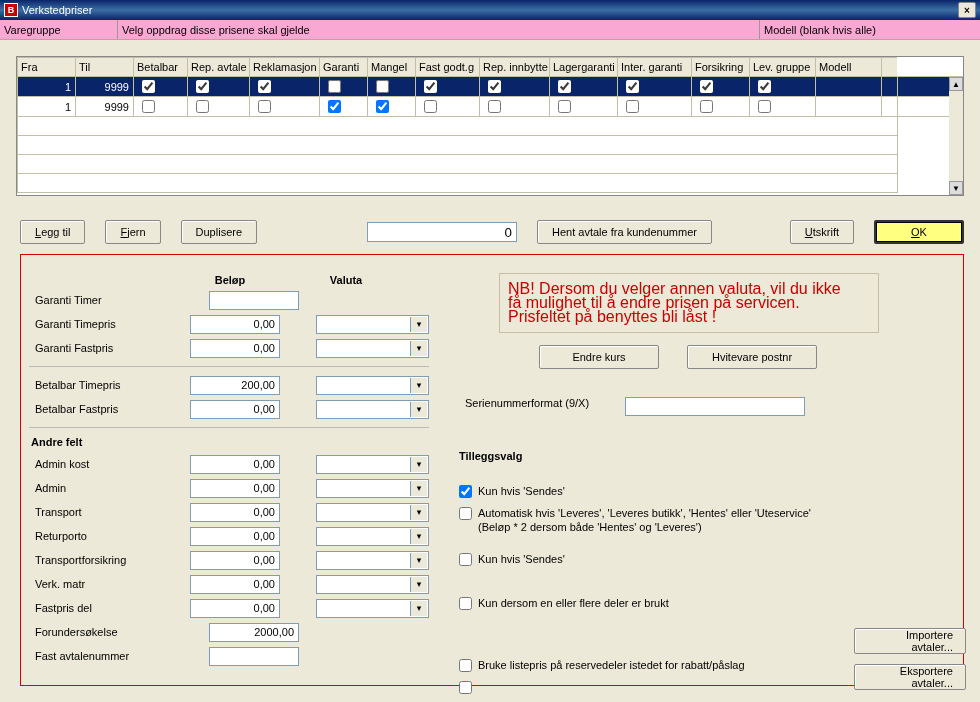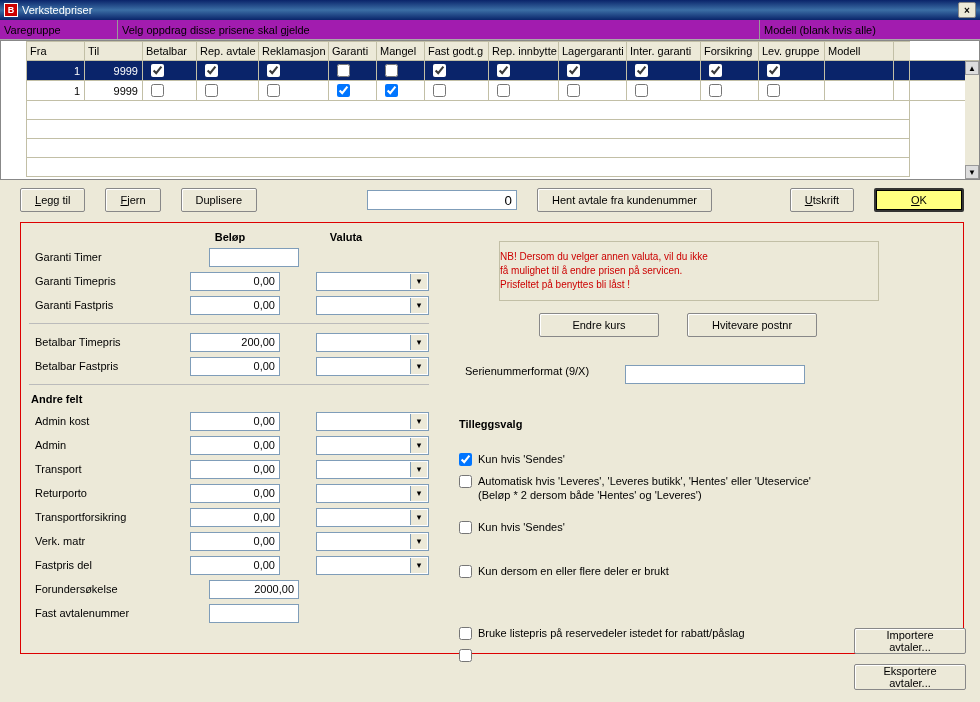--- a/index.html
+++ b/index.html
@@ -26,21 +26,21 @@
   .titlebar .icon {
     width: 14px; height:14px; background:#c00; border:1px solid #fff;
     display:flex; align-items:center; justify-content:center; font-size:9px; font-weight:bold;
   }
   .titlebar .closebtn {
     width:18px; height:16px; background:#ece9d8; border:1px solid #888;
     color:#000; display:flex; align-items:center; justify-content:center; font-size:10px; font-weight:bold;
     border-radius:2px;
   }
   .hdr-row {
-    display:flex; border-bottom:1px solid #aaa; background:#a21caf;
+    display:flex; border-bottom:1px solid #aaa; background:#f9a8d4;
   }
   .hdr-cell {
     border-right:1px solid #999; padding:2px 4px; height:19px;
     display:flex; align-items:center; overflow:hidden; white-space:nowrap;
   }
   .grid {
     background:#fff; border:1px solid #888; margin:0 12px 0 12px; height:140px;
     position:relative;
   }
   .grid table { border-collapse:collapse; width:100%; table-layout:fixed;}
@@ -75,55 +75,55 @@
   }
   .button-row .numbox {
     width:150px; height:20px; border:1px solid #7f9db9; background:#fff; text-align:right;
     padding:2px 4px;
   }
   .redbox {
     border:1px solid #d00; margin:4px 16px 0 20px;
     position:relative; padding:8px 8px 12px 8px; min-height:432px;
   }
   .section-label { font-weight:bold; }
-  .form-left { position:absolute; left:8px; top:8px; width:400px; }
+  .form-left { position:absolute; left:8px; top:19px; width:400px; }
   .form-right { position:absolute; left:438px; top:8px; right:6px; }
   .field-row { display:flex; align-items:center; height:24px;gap:30px; }
   .field-row .lbl { width:150px; padding-left:6px;}
   .numinput {
     width:90px; height:19px; border:1px solid #7f9db9; background:#fff;
     text-align:right; padding:1px 4px; font-size:11px; font-family:inherit;
   }
   .valuta {
     width:130px; height:19px; border:1px solid #7f9db9; background:#fff;
     display:inline-flex; align-items:center; justify-content:flex-end;
     margin-left:6px; position:relative;
   }
   .valuta::after {
     content:"▾"; position:absolute; right:1px; top:1px; width:16px; height:15px;
     background:#ece9d8; border-left:1px solid #7f9db9;
     display:flex; align-items:center; justify-content:center; font-size:9px;
   }
   .divider { height:1px; background:#bbb; margin:6px 0;}
   .warn-box {
-    border:1px solid #c2bfa6; padding:8px 0; width:380px;
-    color:#c00; font-size:10px; line-height:14px; margin:10px 0 12px 40px;
+    border:1px solid #c2bfa6; padding:8px 8px; width:380px;
+    color:#c00; font-size:16px; line-height:14px; margin:10px 0 12px 40px;
   }
   .right-buttons { display:flex; gap:28px; margin-left:80px; margin-top:6px;}
   .serieline { display:flex; align-items:flex-start; margin-top:28px; margin-left:6px;}
   .serieline .lbl2 { width:160px;}
   .serieinput { width:180px; height:19px; border:1px solid #7f9db9; background:#fff; padding:1px 4px; font-size:11px;}
   .tillegg { margin-top:34px; margin-left:0;}
   .tillegg .hdr { font-weight:bold; margin-bottom:8px;}
   .check-row { display:flex; align-items:flex-start; gap:6px; margin:8px 0; line-height:14px;}
   .check-row input { margin:1px 0 0 0;}
   .bottom-right-buttons {
     position:absolute; right:14px; bottom:12px; display:flex; flex-direction:column; gap:10px;
   }
-  .bottom-right-buttons .btn { width:112px; padding:12px;}
+  .bottom-right-buttons .btn { width:112px; padding:12px;text-align:right;}
   .col-hdrs { display:flex; margin-bottom:2px; }
   .col-hdrs .c1 { width:156px;}
   .col-hdrs .c2 { width:90px; font-weight:bold; text-align:center;}
   .col-hdrs .c3 { width:130px; font-weight:bold; text-align:center; margin-left:6px;}
   .grid tr.empty td { background:#fff; }
 </style>
 </head>
 <body>
 
 <div class="titlebar">
@@ -133,21 +133,21 @@
   </div>
   <div class="closebtn">×</div>
 </div>
 
 <div class="hdr-row">
   <div class="hdr-cell" style="width:118px;border-left:none">Varegruppe</div>
   <div class="hdr-cell" style="flex:1">Velg oppdrag disse prisene skal gjelde</div>
   <div class="hdr-cell" style="width:220px;border-right:none">Modell (blank hvis alle)</div>
 </div>
 
-<div class="grid" style="margin:0;padding-left:25px;">
+<div class="grid" style="margin:16px;">
   <table>
     <colgroup>
       <col style="width:58px">
         <col style="width:58px">
       <col style="width:54px">
         <col style="width:62px">
         <col style="width:70px">
       <col style="width:48px">
         <col style="width:48px">
         <col style="width:64px">

